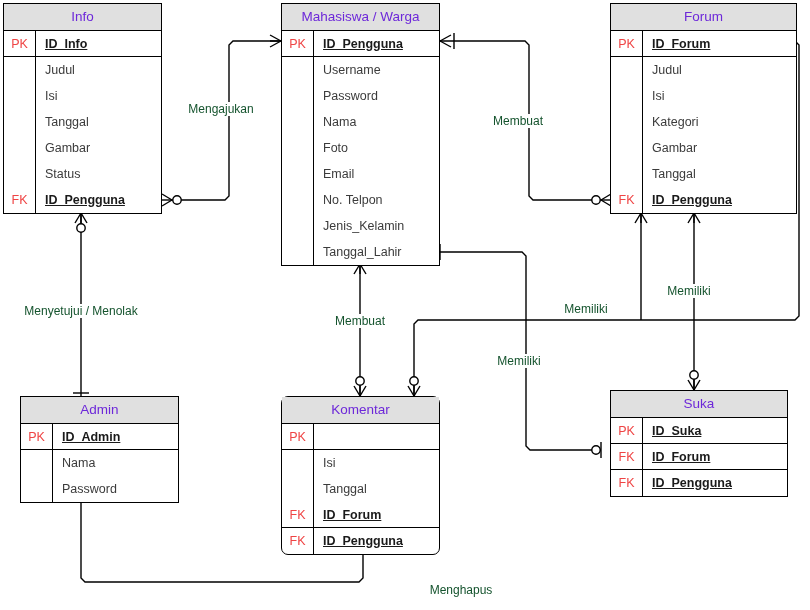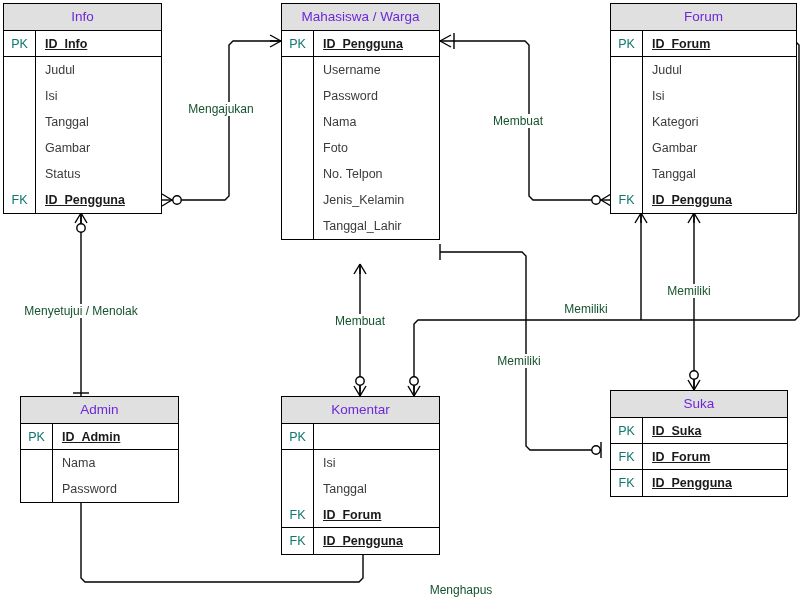--- a/index.html
+++ b/index.html
@@ -55,21 +55,21 @@
   }
   .key-cell {
     box-sizing: border-box;
     width: 32px;
     flex: 0 0 32px;
     height: 100%;
     display: flex;
     align-items: center;
     justify-content: center;
     font-size: 12.5px;
-    color: #0f766e;
+    color: #ef4444;
     border-right: 1.4px solid #000000;
   }
   .name-cell {
     box-sizing: border-box;
     flex: 1 1 auto;
     height: 100%;
     display: flex;
     align-items: center;
     padding-left: 9px;
     font-size: 12.5px;
@@ -253,20 +253,24 @@
     <div class="attr-row">
       <div class="key-cell"></div>
       <div class="name-cell">Nama</div>
     </div>
     <div class="attr-row">
       <div class="key-cell"></div>
       <div class="name-cell">Foto</div>
     </div>
     <div class="attr-row">
       <div class="key-cell"></div>
+      <div class="name-cell">Email</div>
+    </div>
+    <div class="attr-row">
+      <div class="key-cell"></div>
       <div class="name-cell">No. Telpon</div>
     </div>
     <div class="attr-row">
       <div class="key-cell"></div>
       <div class="name-cell">Jenis_Kelamin</div>
     </div>
     <div class="attr-row">
       <div class="key-cell"></div>
       <div class="name-cell">Tanggal_Lahir</div>
     </div>
@@ -313,21 +317,21 @@
     <div class="attr-row">
       <div class="key-cell"></div>
       <div class="name-cell">Nama</div>
     </div>
     <div class="attr-row">
       <div class="key-cell"></div>
       <div class="name-cell">Password</div>
     </div>
   </div>
 
-  <div class="entity" style="left:281px; top:396px; width:159px;">
+  <div class="entity" style="left:281px; top:396px; width:159px;border-radius:7px;">
     <div class="entity-title">Komentar</div>
     <div class="attr-row sep">
       <div class="key-cell">PK</div>
     </div>
     <div class="attr-row">
       <div class="key-cell"></div>
       <div class="name-cell">Isi</div>
     </div>
     <div class="attr-row">
       <div class="key-cell"></div>

